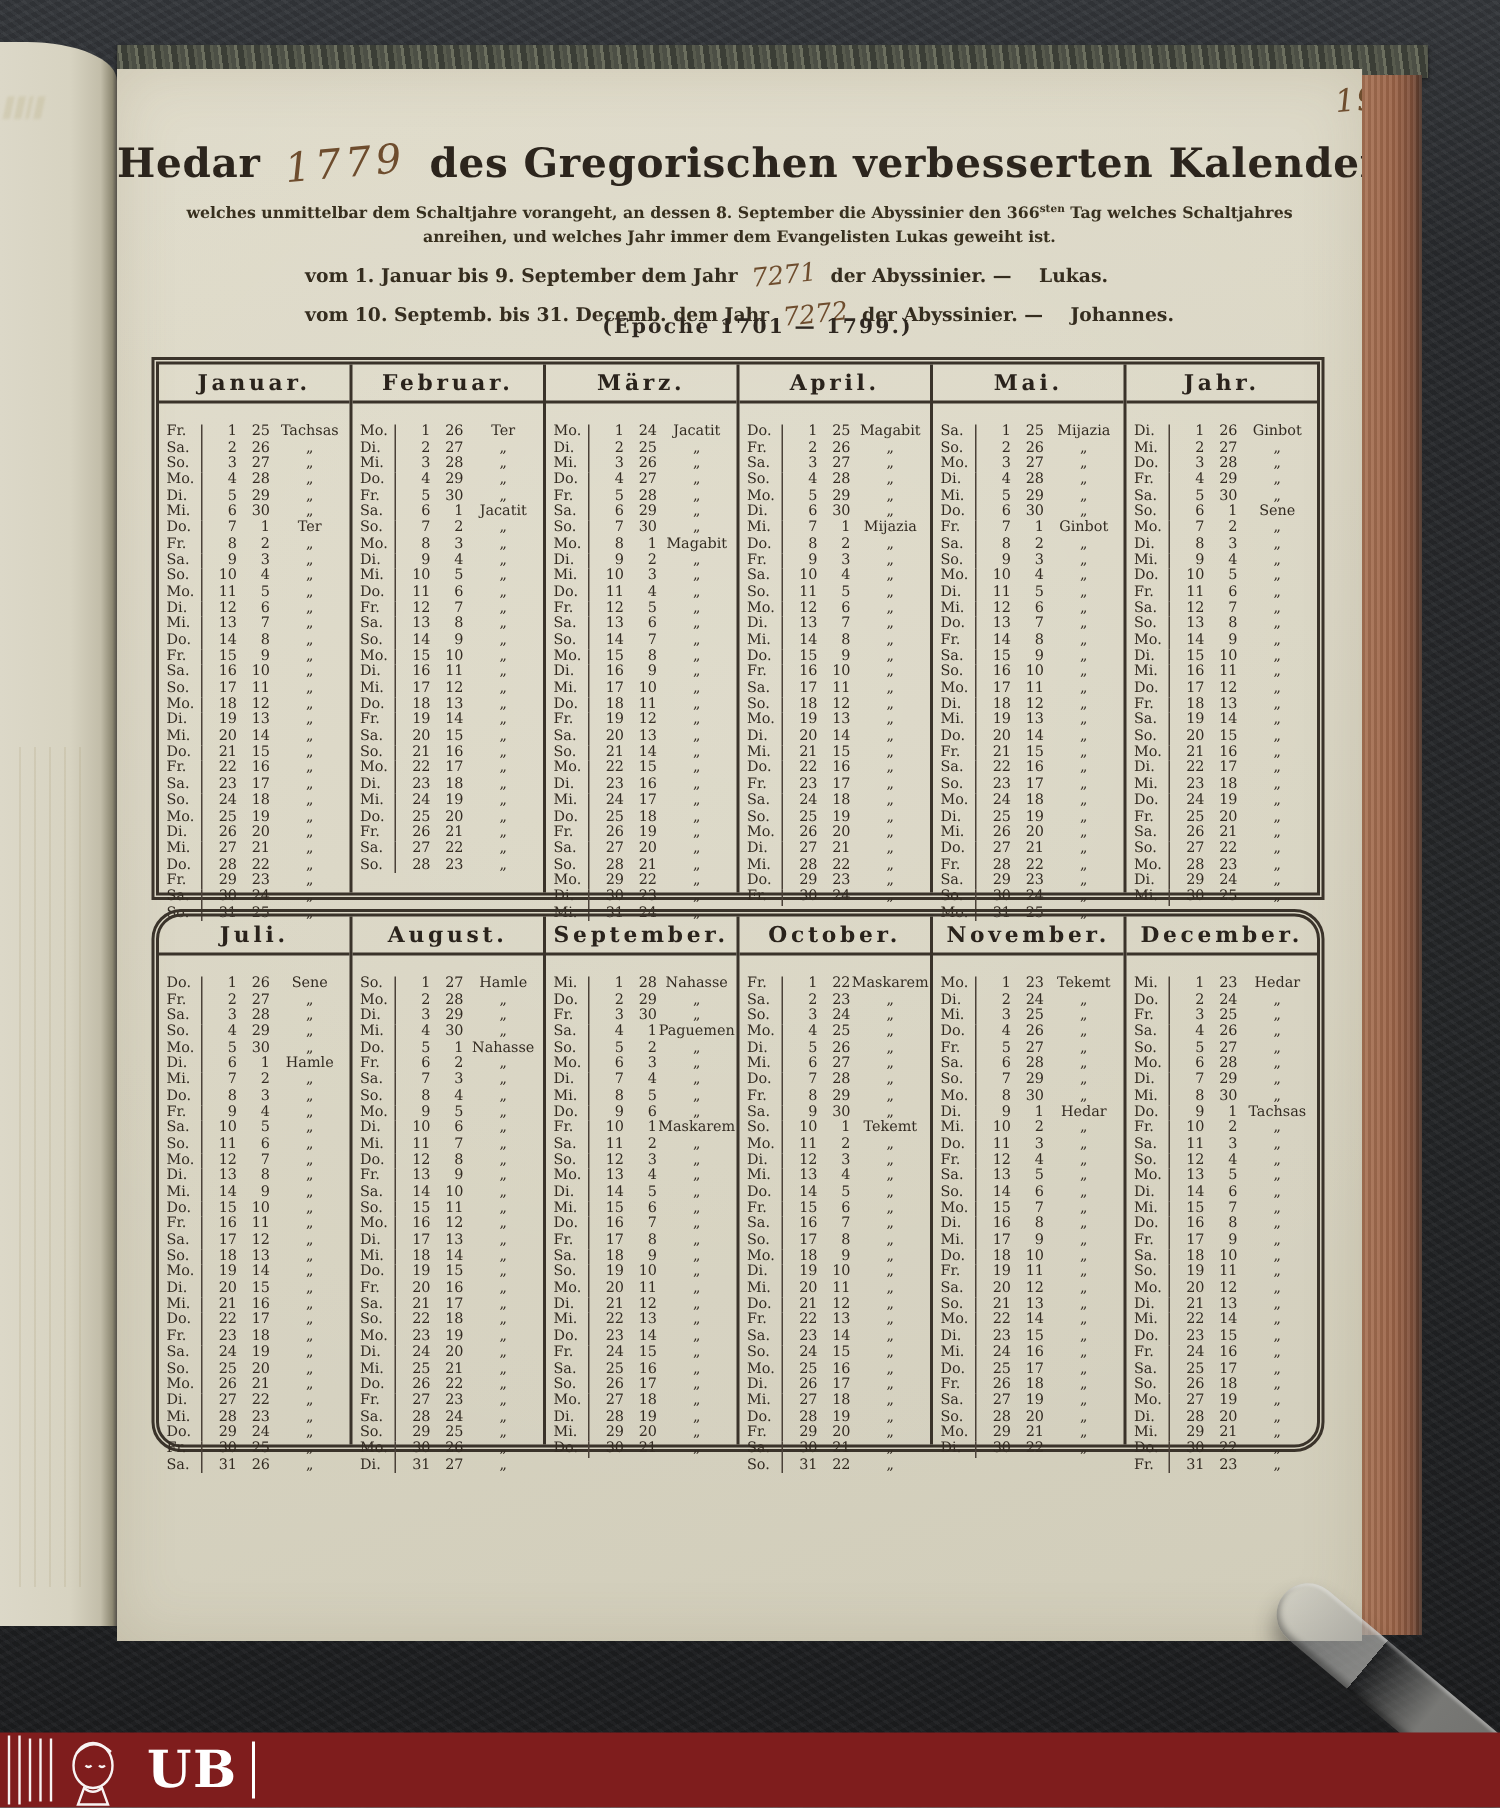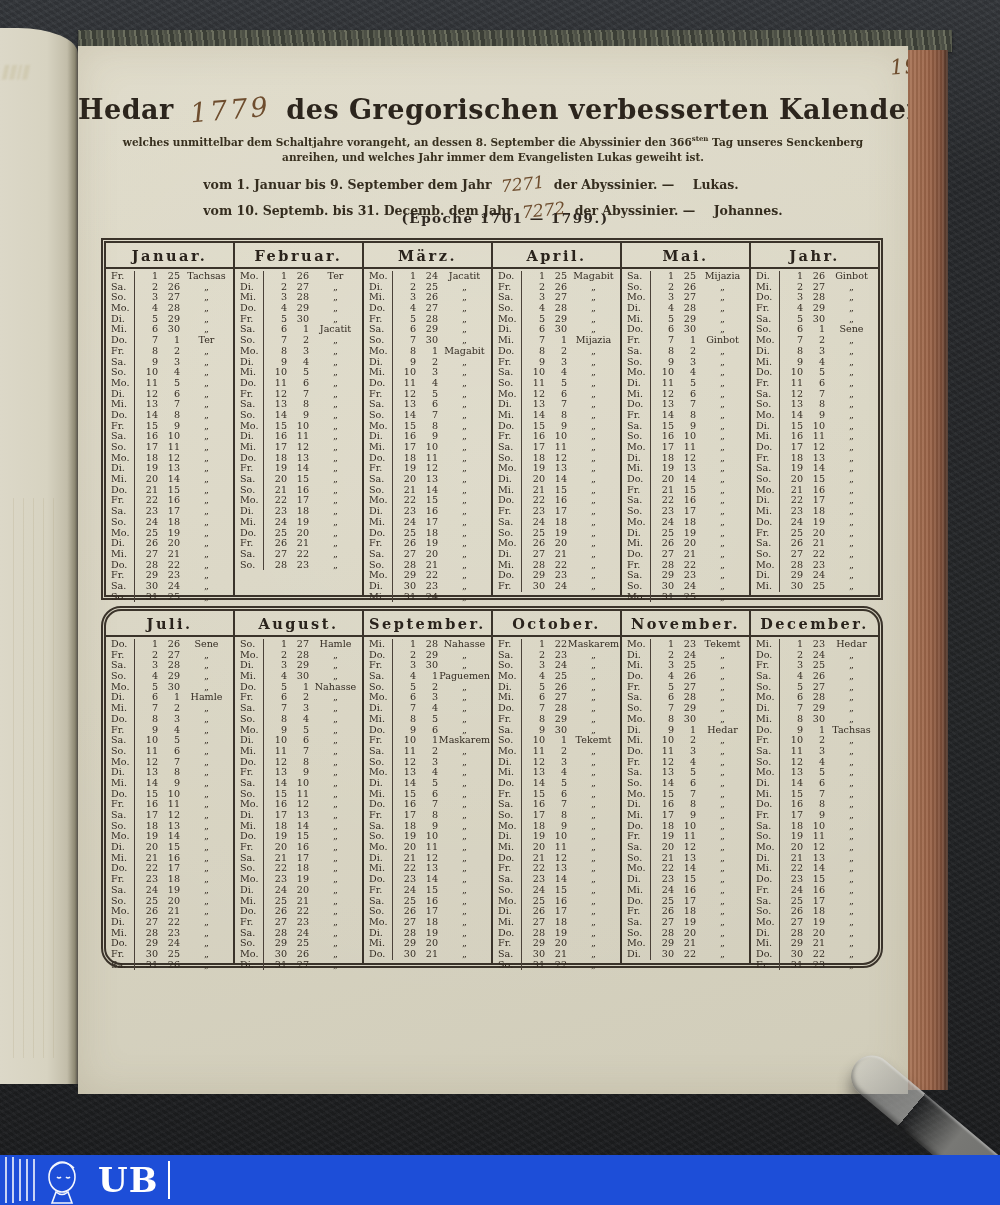--- a/index.html
+++ b/index.html
@@ -66,36 +66,36 @@
 
   
   .cal-table{position:absolute;left:23px;width:782px;height:362px;
     border:5px double #3a332a;display:flex;box-sizing:border-box;background:rgba(255,255,255,.03);}
   #cal-table-0{top:192px;}
   #cal-table-1{top:560px;border-radius:20px;}
   .month-col{flex:1 1 0;display:flex;flex-direction:column;min-width:0;}
   .month-col + .month-col{border-left:2px solid #3a332a;}
   .month-head{text-align:center;font-weight:bold;font-size:14.5px;letter-spacing:2.5px;
     padding:4px 0 3px 0;border-bottom:2px solid #3a332a;color:#2a231c;}
-  .month-body{flex:1;padding-top:2px;}
+  .month-body{flex:1;padding-top:14px;}
   .cal-row{display:flex;font-size:9.6px;line-height:10.68px;white-space:nowrap;color:#332b22;}
   .cal-row .wd{width:29px;padding-left:5px;border-right:1px solid #4a4138;box-sizing:border-box;}
   .cal-row .gd{width:23px;text-align:right;}
   .cal-row .ad{width:22px;text-align:right;}
   .cal-row .mn{flex:1;text-align:center;overflow:visible;}
 
   
   .clip{position:absolute;left:856px;top:1042px;width:330px;height:42px;
     transform:rotate(40deg);transform-origin:left center;z-index:5;
     border-radius:21px 4px 4px 21px;
     background:linear-gradient(90deg,rgba(205,206,203,.45) 0%,rgba(160,160,157,.8) 22%,#77777405 0,#787875 38%,#696966 70%,#5a5a57 100%);
     box-shadow:6px 9px 14px rgba(30,30,30,.45), inset 0 2px 2px rgba(255,255,255,.35), inset 0 -3px 4px rgba(0,0,0,.35);}
 
   
-  .footer-bar{position:absolute;left:0;top:1155px;width:1000px;height:50px;background:#1d4ed8;
+  .footer-bar{position:absolute;left:0;top:1155px;width:1000px;height:50px;background:#7f1d1d;
     display:flex;align-items:center;z-index:10;color:#f4f4f4;}
   .logo{display:flex;align-items:center;height:100%;}
   .logo svg{display:block;}
   .ub-text{font-family:"DejaVu Serif",serif;font-weight:bold;font-size:34px;color:#ffffff;
     letter-spacing:1px;margin:0 10px 0 2px;line-height:1;}
   .logo-divider{width:2px;height:38px;background:#ffffff;margin-right:16px;}
   .footer-lines{font-family:"Liberation Sans",sans-serif;font-size:16.5px;line-height:1.3;color:#f6f6f6;}
 </style>
 </head>
 <body>
@@ -112,21 +112,21 @@
   <div class="page">
     <div class="page-number hand">198</div>
 
     <div class="title-row">
       <span>Hedar</span>
       <span class="hand title-year">1779</span>
       <span>des Gregorischen verbesserten Kalenders,</span>
     </div>
 
     <div class="subtitle">
-      <div><span>welches unmittelbar dem Schaltjahre vorangeht, an dessen 8. September die Abyssinier den 366</span><sup>sten</sup><span> Tag unseres Senckenberg</span></div>
+      <div><span>welches unmittelbar dem Schaltjahre vorangeht, an dessen 8. September die Abyssinier den 366</span><sup>sten</sup><span> Tag welches Schaltjahres</span></div>
       <div>anreihen, und welches Jahr immer dem Evangelisten Lukas geweiht ist.</div>
     </div>
 
     <div class="vom-block">
       <div class="vom-inner">
         <div class="vom-line">
           <span>vom 1. Januar bis 9. September dem Jahr</span>
           <span class="hand">7271</span>
           <span>der Abyssinier. —</span>
           <span class="evang">Lukas.</span>

